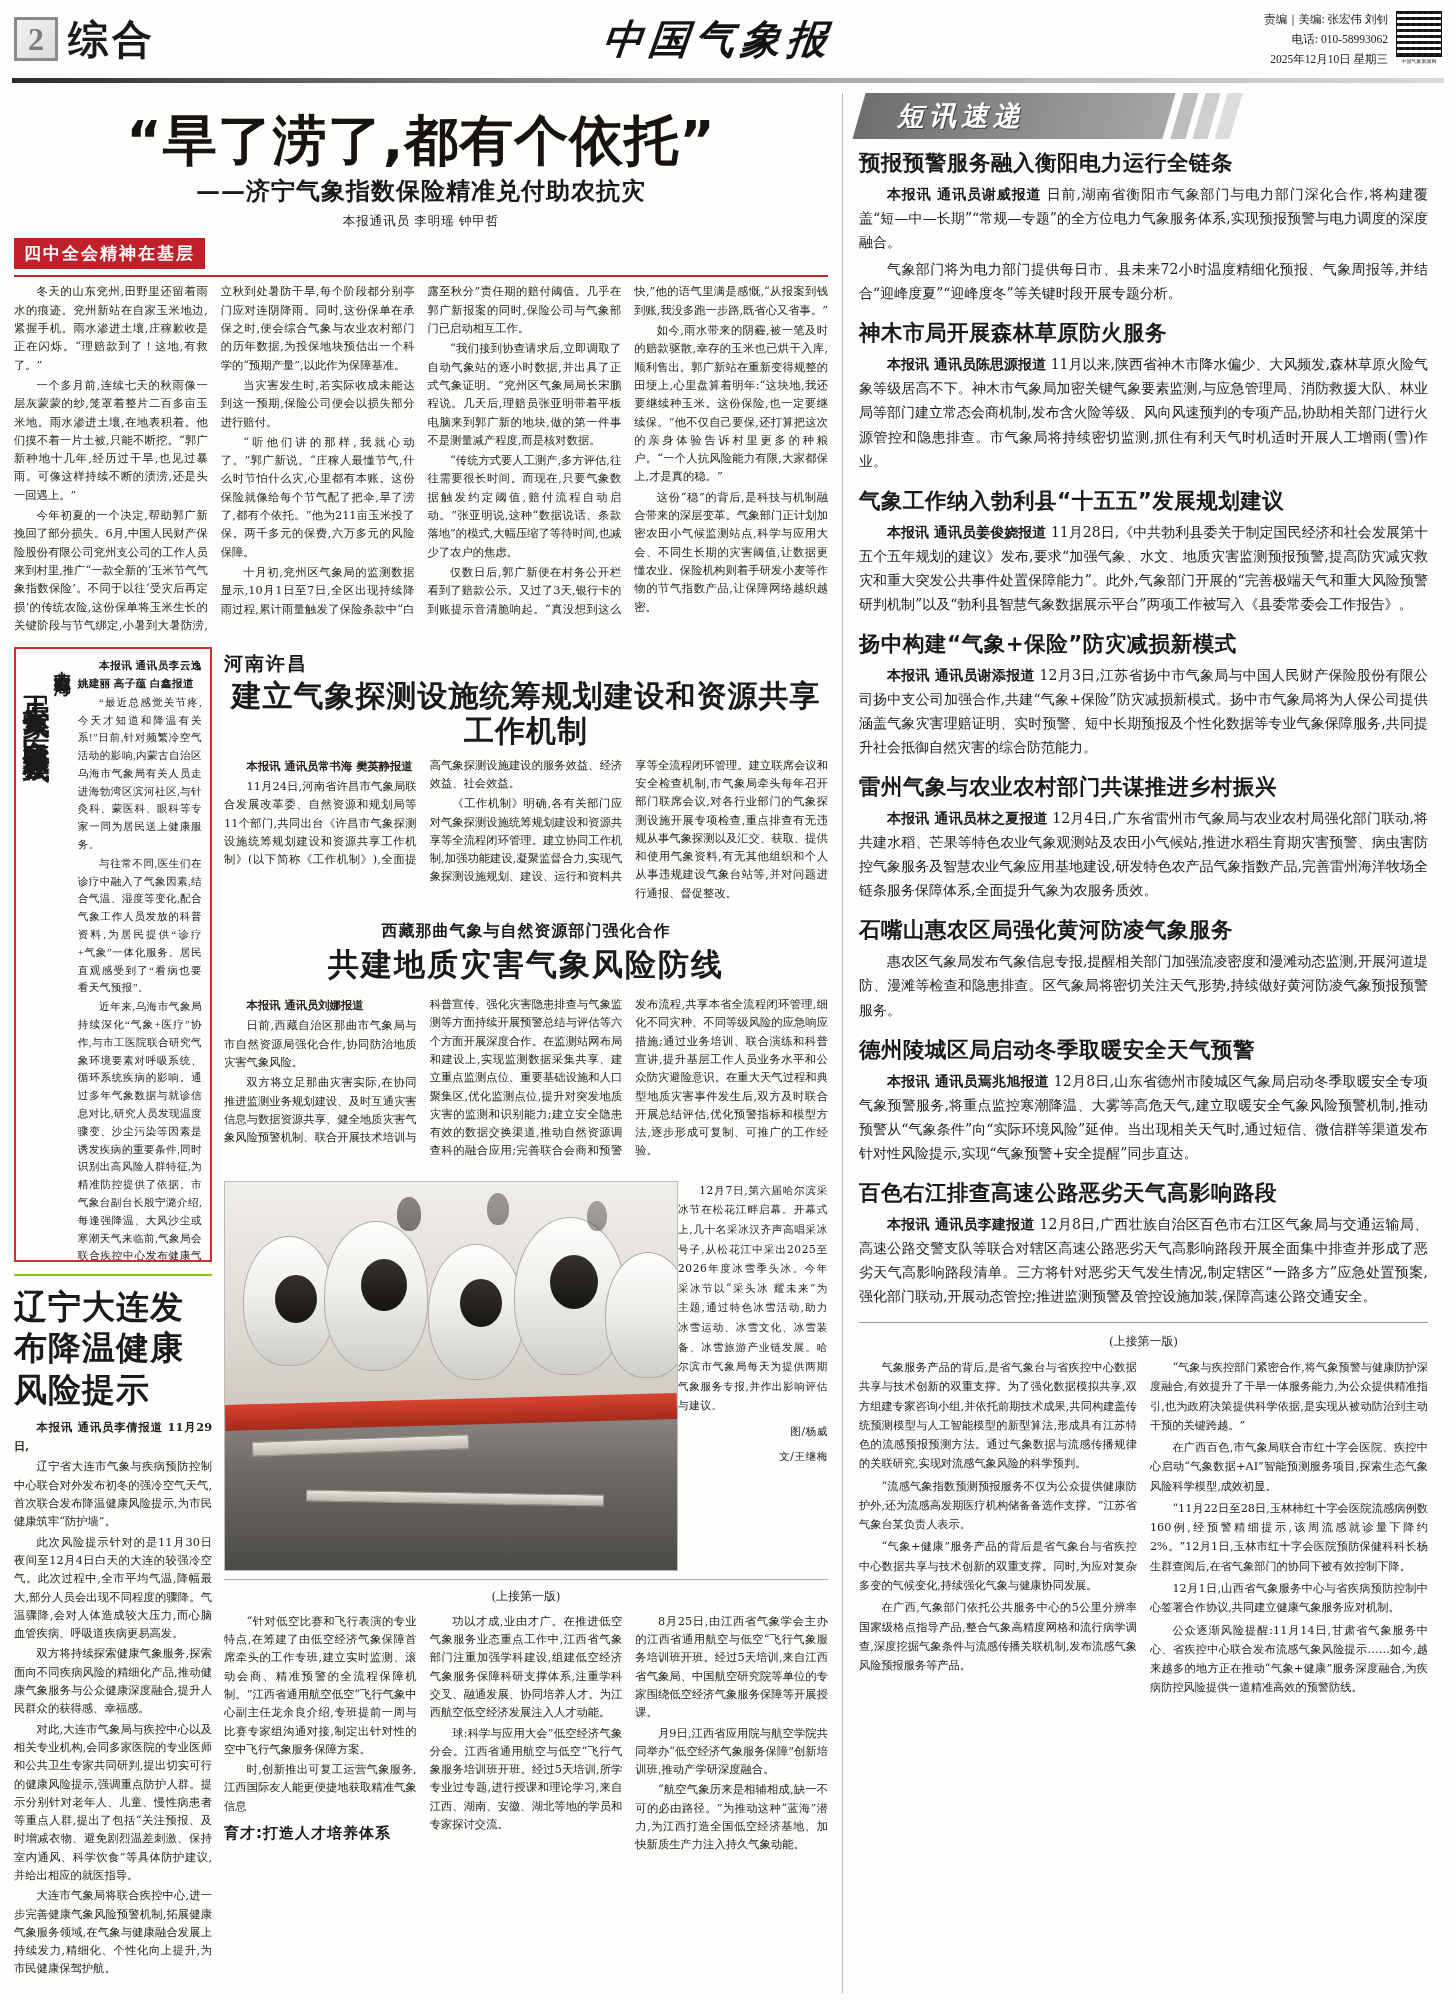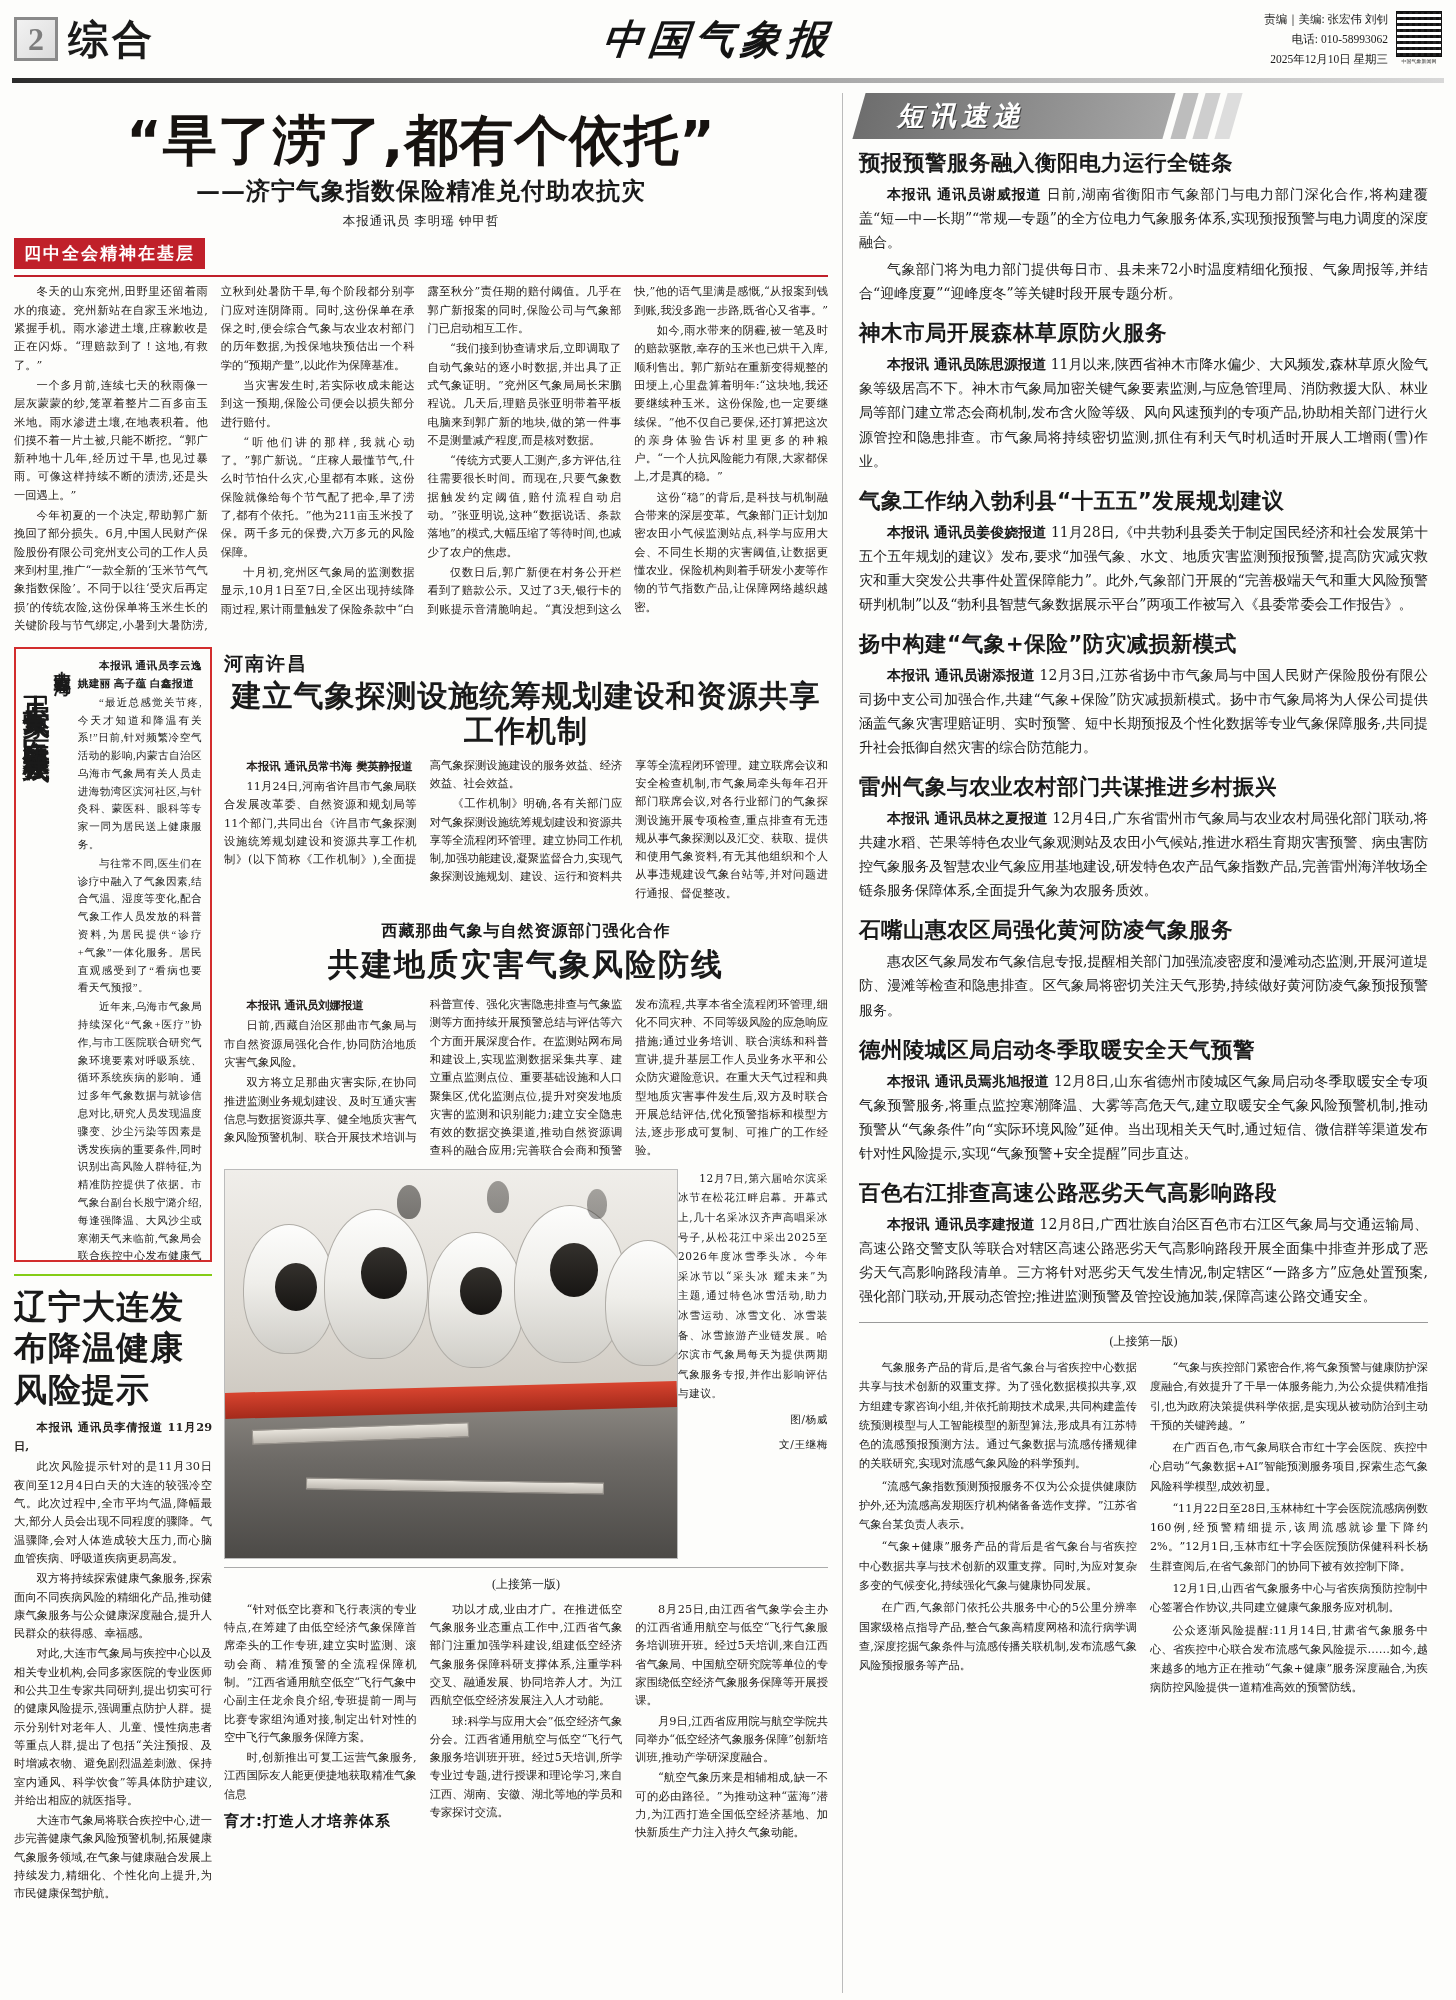--- a/index.html
+++ b/index.html
@@ -189,21 +189,21 @@
     font-size:33px; font-weight:bold;
     font-family:"DejaVu Sans","Liberation Sans",sans-serif;
     letter-spacing:1px;
     line-height:1.25;
     margin:12px 0 8px 0;
     border-top:2px solid #84cc16;
     padding-top:10px;
   }
 
   
-  .photo-block { display:flex; margin-top:8px; }
+  .photo-block { display:flex; margin-top:20px; }
   .photo {
     flex:1; height:390px;
     position:relative; overflow:hidden;
     background:#d9d6d0;
     border:1px solid #bbb;
   }
   .photo-cap {
     width:150px; font-size:10.6px; line-height:1.85;
     text-align:justify; text-indent:2em;
     font-family:"DejaVu Serif","Liberation Serif",serif;
@@ -332,20 +332,21 @@
             <p>“最近总感觉关节疼,今天才知道和降温有关系!”日前,针对频繁冷空气活动的影响,内蒙古自治区乌海市气象局有关人员走进海勃湾区滨河社区,与针灸科、蒙医科、眼科等专家一同为居民送上健康服务。</p>
             <p>与往常不同,医生们在诊疗中融入了气象因素,结合气温、湿度等变化,配合气象工作人员发放的科普资料,为居民提供“诊疗+气象”一体化服务。居民直观感受到了“看病也要看天气预报”。</p>
             <p>近年来,乌海市气象局持续深化“气象+医疗”协作,与市工医院联合研究气象环境要素对呼吸系统、循环系统疾病的影响。通过多年气象数据与就诊信息对比,研究人员发现温度骤变、沙尘污染等因素是诱发疾病的重要条件,同时识别出高风险人群特征,为精准防控提供了依据。市气象台副台长殷宁潞介绍,每逢强降温、大风沙尘或寒潮天气来临前,气象局会联合疾控中心发布健康气象服务产品,不仅包含天气预报,还针对老人、孕妇、儿童及慢性病患者等精准提供应对防范措施,让气象预报真正成为居民健康“晴雨表”。</p>
 
           </div>
         </div>
 
         <div class="bighead-left">辽宁大连发布降温健康风险提示</div>
         <div>
           <p class="body"><b class="src">本报讯 通讯员李倩报道 11月29日,</b></p>
+          <p class="body">辽宁省大连市气象与疾病预防控制中心联合对外发布初冬的强冷空气天气,首次联合发布降温健康风险提示,为市民健康筑牢“防护墙”。</p>
           <p class="body">此次风险提示针对的是11月30日夜间至12月4日白天的大连的较强冷空气。此次过程中,全市平均气温,降幅最大,部分人员会出现不同程度的骤降。气温骤降,会对人体造成较大压力,而心脑血管疾病、呼吸道疾病更易高发。</p>
           <p class="body">双方将持续探索健康气象服务,探索面向不同疾病风险的精细化产品,推动健康气象服务与公众健康深度融合,提升人民群众的获得感、幸福感。</p>
           <p class="body">对此,大连市气象局与疾控中心以及相关专业机构,会同多家医院的专业医师和公共卫生专家共同研判,提出切实可行的健康风险提示,强调重点防护人群。提示分别针对老年人、儿童、慢性病患者等重点人群,提出了包括“关注预报、及时增减衣物、避免剧烈温差刺激、保持室内通风、科学饮食”等具体防护建议,并给出相应的就医指导。</p>
           <p class="body">大连市气象局将联合疾控中心,进一步完善健康气象风险预警机制,拓展健康气象服务领域,在气象与健康融合发展上持续发力,精细化、个性化向上提升,为市民健康保驾护航。</p>
         </div>
       </div>
 
       <div style="flex:1;">
 
         <div class="kicker">河南许昌</div>

